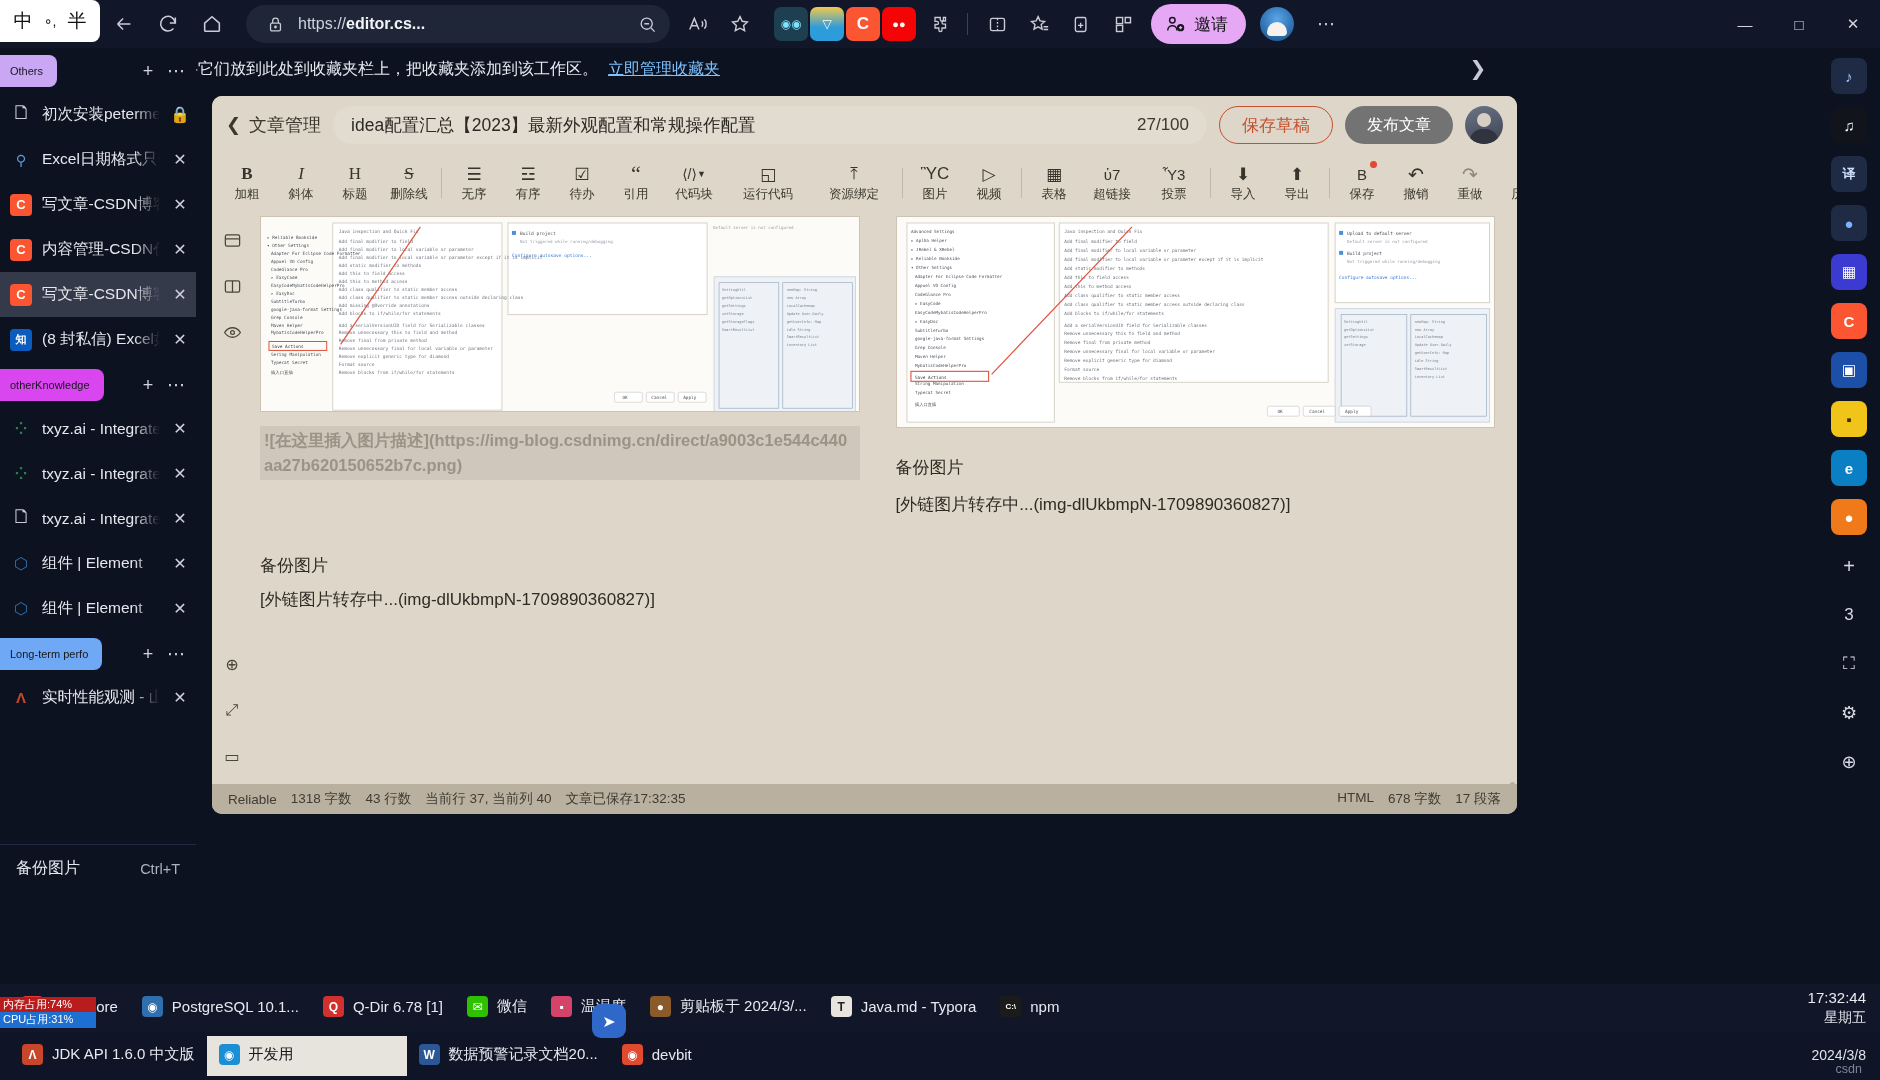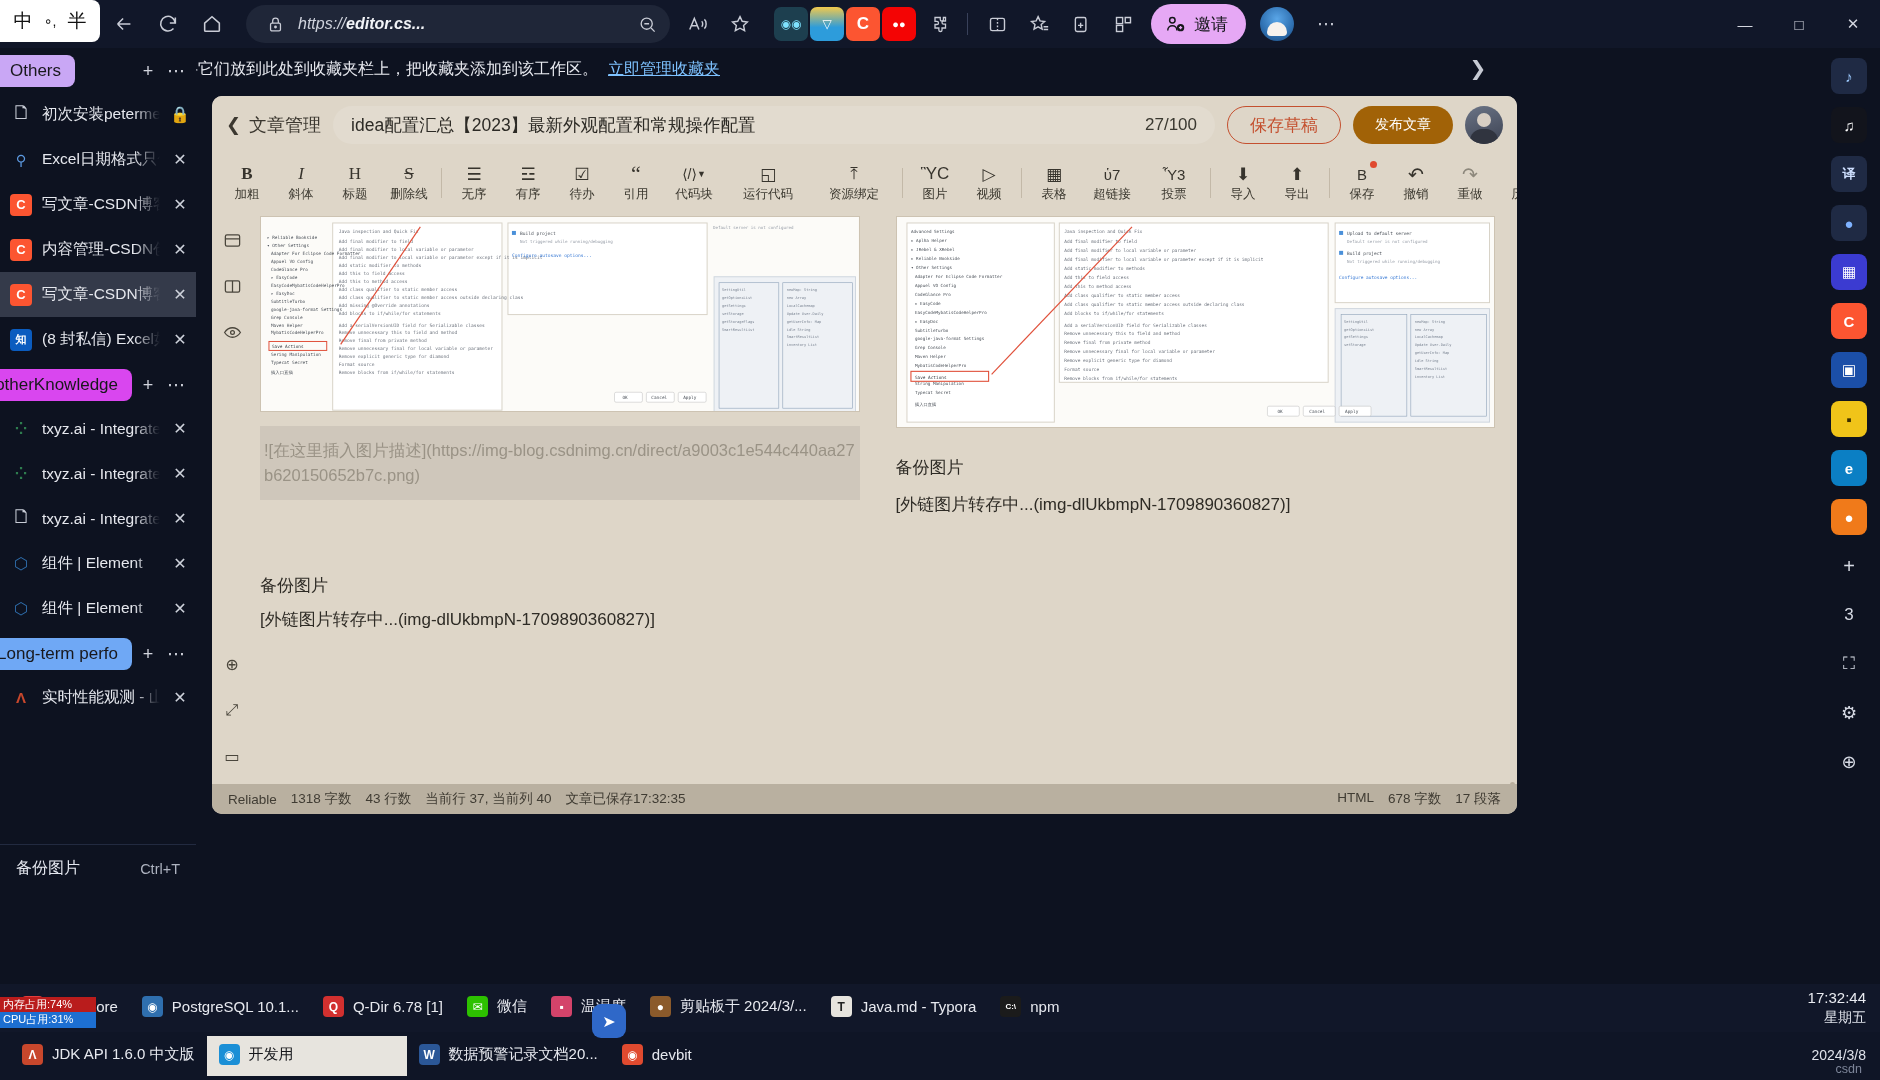--- a/index.html
+++ b/index.html
@@ -25,21 +25,21 @@
   .nav-btns { display: flex; align-items: center; margin-left: 104px; gap: 4px; }
   .icon-btn {
     width: 40px; height: 40px; display: flex; align-items: center;
     justify-content: center; border-radius: 6px; color: #c9ccd6;
     font-size: 18px; cursor: pointer; flex: none;
   }
   .icon-btn svg { display: block; }
   .addr-wrap {
     margin-left: 14px; height: 38px; flex: none; width: 424px;
     background: #1f2638; border-radius: 19px; display: flex;
-    align-items: center; padding: 0 8px 0 16px; gap: 10px; font-style: italic;
+    align-items: center; padding: 0 8px 0 16px; gap: 10px;
   }
   .addr-url { color: #cfd3dd; font-size: 16px; flex: 1; white-space: nowrap; overflow: hidden; }
   .addr-url b { color: #f2f4f8; font-weight: 600; }
   .tb-right { display: flex; align-items: center; gap: 2px; margin-left: 8px; }
   .ext-icon {
     width: 34px; height: 34px; border-radius: 7px; display: flex;
     align-items: center; justify-content: center; font-size: 17px;
     font-weight: 700; color: #fff; cursor: pointer; flex: none;
   }
   .ext-spacer { width: 10px; }
@@ -79,21 +79,21 @@
   .vtabs {
     position: absolute; left: 0; top: 48px; width: 196px; bottom: 256px;
     background: #0d1220; overflow: hidden;
   }
   .grp-header {
     display: flex; align-items: center; height: 34px; margin: 6px 0 4px 0;
     padding-left: 0px; position: relative;
   }
   .grp-pill {
     height: 32px; border-radius: 0 8px 8px 0; display: flex; align-items: center;
-    padding: 0 14px 0 10px; font-size: 17px; color: #18181c; cursor: pointer;
+    padding: 0 14px 0 10px; font-size: 11px; color: #18181c; cursor: pointer;
     max-width: 132px; white-space: nowrap; overflow: hidden; justify-content: flex-end;
   }
   .grp-actions { margin-left: auto; display: flex; align-items: center; gap: 4px; padding-right: 8px; }
   .grp-act { width: 24px; height: 24px; display: flex; align-items: center; justify-content: center;
     color: #d2d5de; font-size: 18px; cursor: pointer; }
   .vtab {
     display: flex; align-items: center; height: 45px; padding: 0 6px 0 10px;
     gap: 10px; cursor: pointer; color: #e6e8ee; font-size: 15.5px;
   }
   .vtab.active { background: #343a4a; }
@@ -130,21 +130,21 @@
   }
   .title-txt { flex: 1; color: #2c2a25; font-size: 17.5px; white-space: nowrap; overflow: hidden; }
   .title-count { color: #3a3830; font-size: 17px; }
   .btn-draft {
     height: 38px; padding: 0 22px; border-radius: 19px; border: 1px solid #c4502f;
     color: #c4502f; background: transparent; font-size: 17px; display: flex;
     align-items: center; cursor: pointer; flex: none;
   }
   .btn-pub {
     height: 38px; padding: 0 22px; border-radius: 19px; border: none;
-    color: #fff; background: #a16207; font-size: 14px; display: flex;
+    color: #fff; background: #737373; font-size: 16px; display: flex;
     align-items: center; cursor: pointer; flex: none;
   }
   .ed-avatar {
     width: 38px; height: 38px; border-radius: 50%; flex: none;
     background: linear-gradient(160deg, #6b7486 0%, #3c4252 100%);
     position: relative; overflow: hidden; cursor: pointer;
   }
   .ed-avatar::before { content:""; position:absolute; left:12px; top:7px; width:14px; height:14px;
     border-radius:50%; background:#d8cfc4; }
   .ed-avatar::after { content:""; position:absolute; left:5px; top:23px; width:28px; height:18px;
@@ -701,21 +701,21 @@
               <rect x="387" y="176" width="28" height="10" rx="1.5"></rect>
               <rect x="419" y="176" width="28" height="10" rx="1.5"></rect>
             </g>
             <g fill="#4a5058" font-size="4.4" font-family="monospace">
               <text x="363" y="183">OK</text>
                 <text x="392" y="183">Cancel</text>
                 <text x="424" y="183">Apply</text>
             </g>
           </svg>
         </div>
-        <div class="md-dim sel" style="margin-top:14px;padding:12px 4px;">![在这里插入图片描述](https://img-blog.csdnimg.cn/direct/a9003c1e544c440aa27b620150652b7c.png)</div>
+        <div class="md-dim sel" style="margin-top:14px;padding:2px 4px;font-weight:bold;">![在这里插入图片描述](https://img-blog.csdnimg.cn/direct/a9003c1e544c440aa27b620150652b7c.png)</div>
         <div class="md-txt" style="margin-top:72px;">备份图片</div>
         <div class="md-txt" style="margin-top:6px;">[外链图片转存中...(img-dlUkbmpN-1709890360827)]</div>
 
       </div>
 
       <div class="pane right">
         <div class="imgbox" style="height:212px;">
           <svg class="fake" viewBox="0 0 600 212" preserveAspectRatio="none">
             <rect width="600" height="212" fill="#fcfbf8"></rect>
             <rect x="10" y="6" width="148" height="200" fill="#ffffff" stroke="#d8d3c8"></rect>

